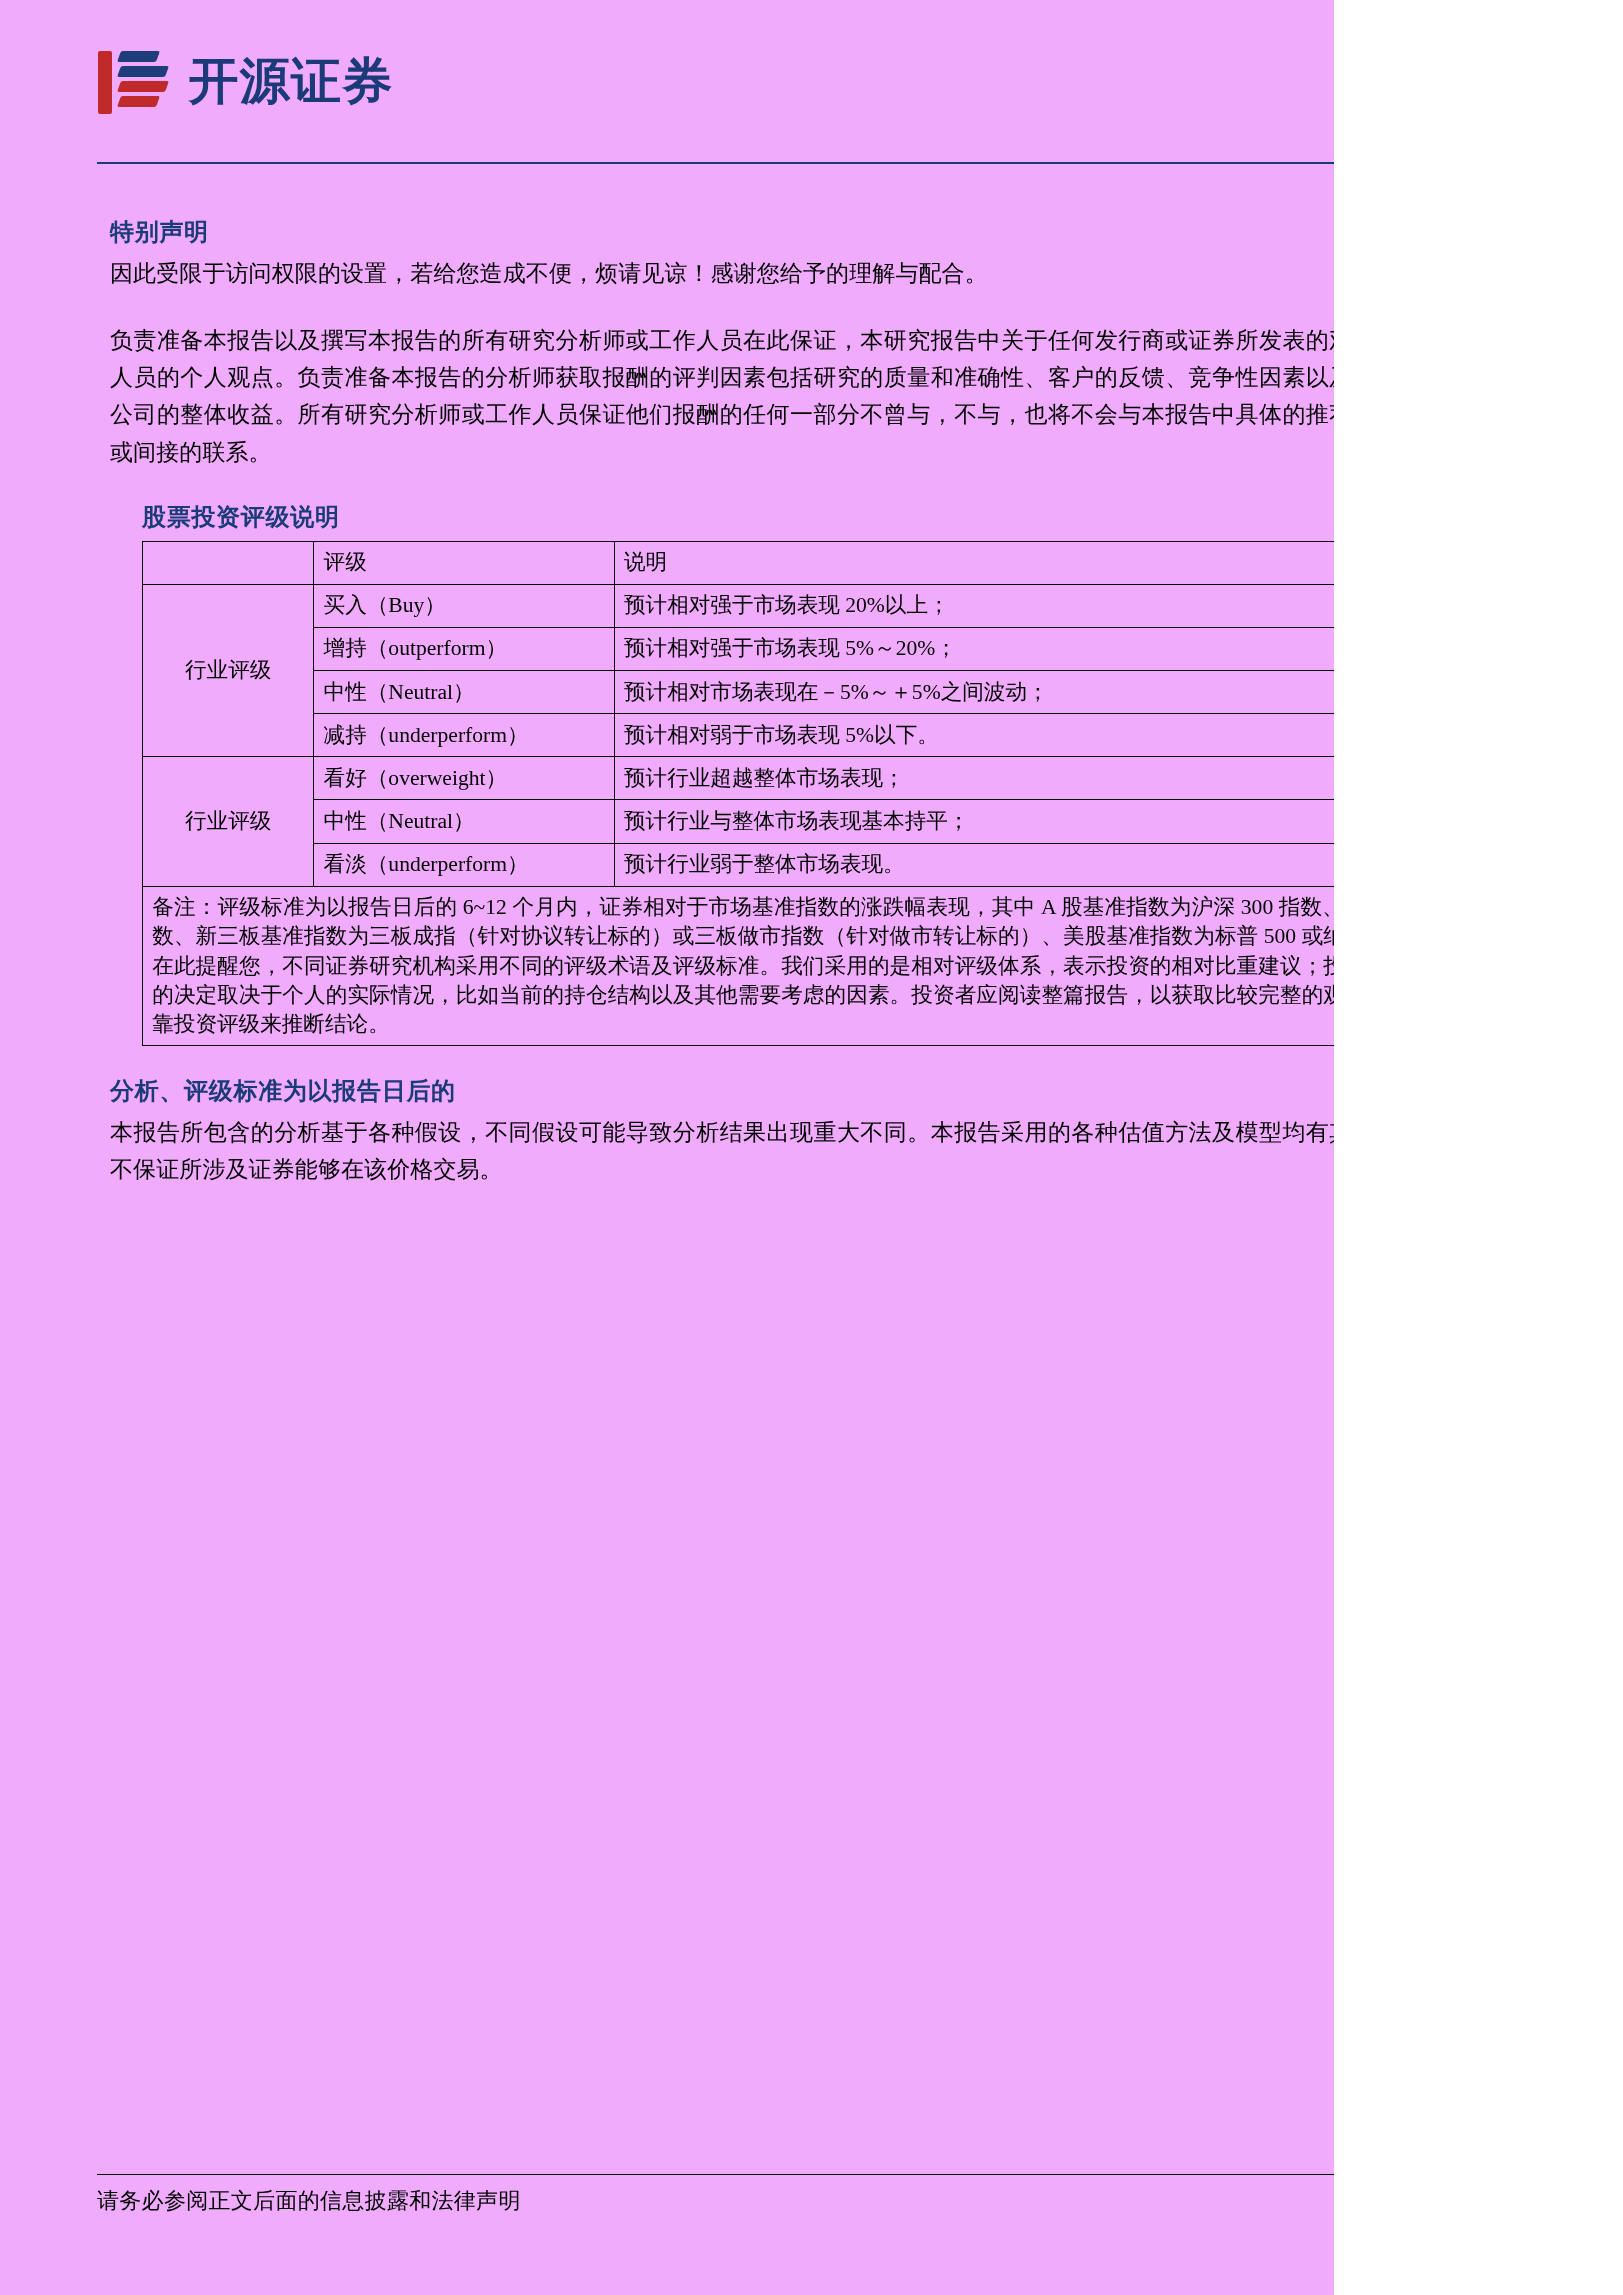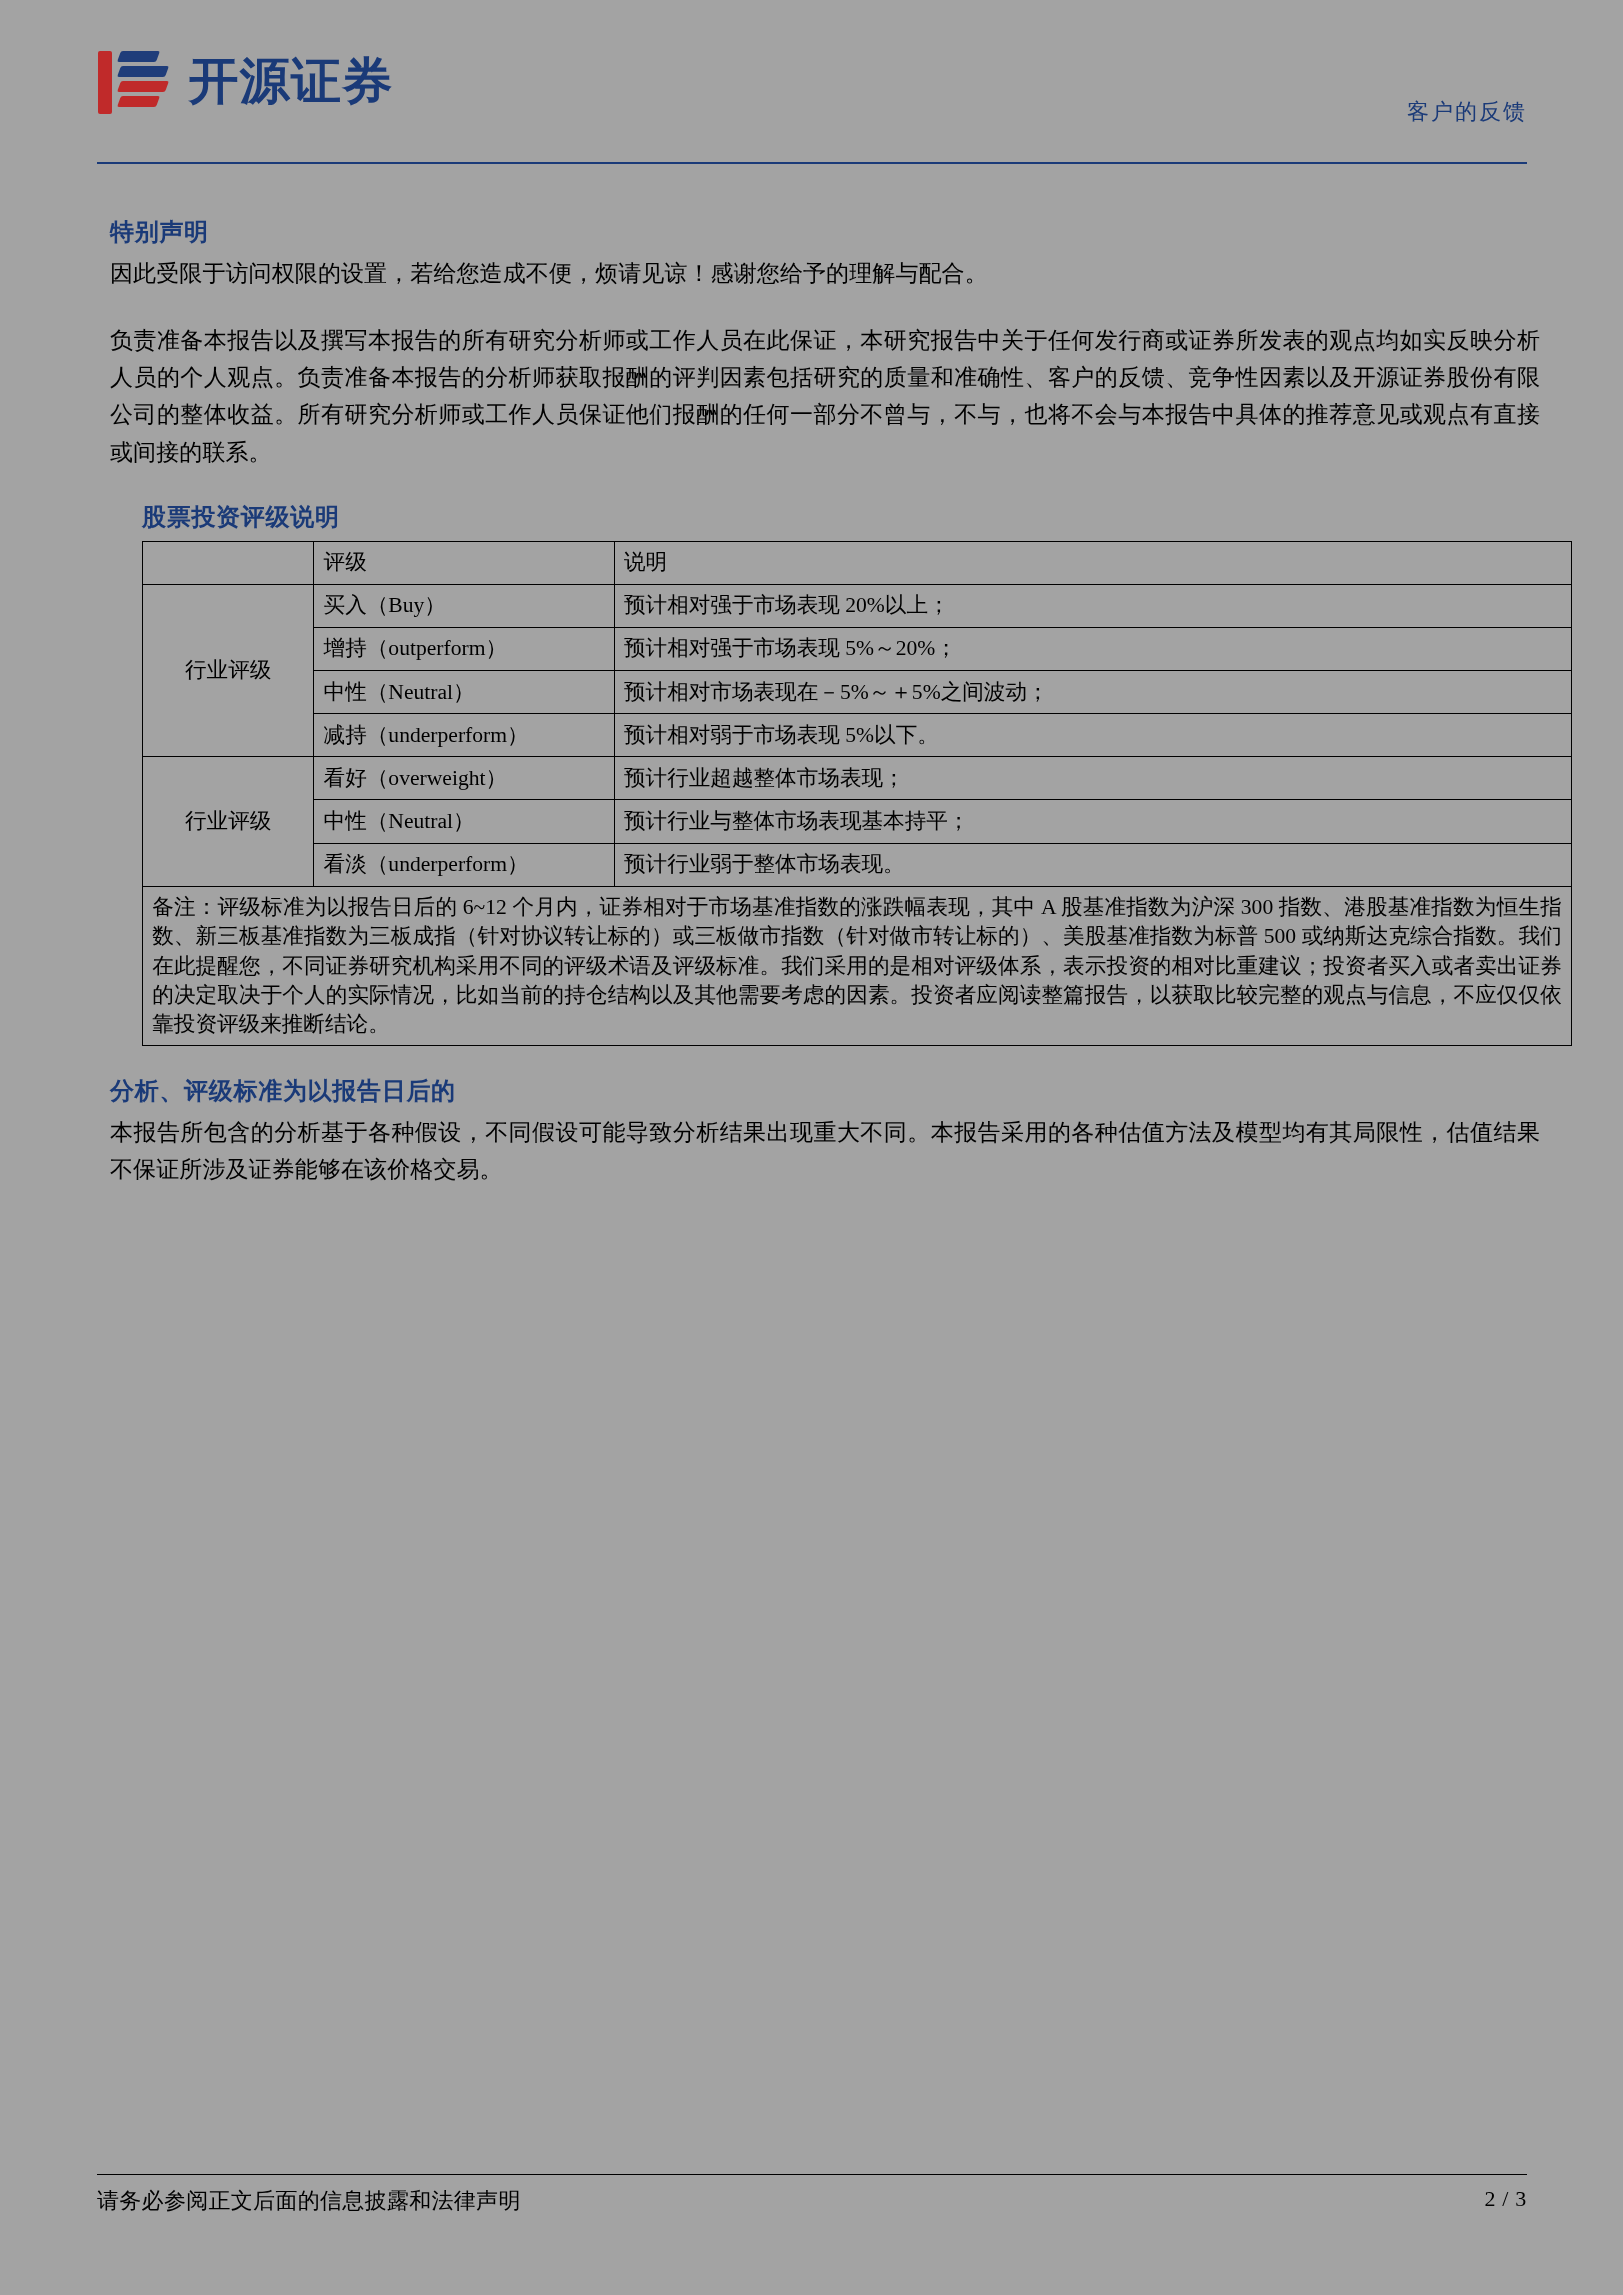--- a/index.html
+++ b/index.html
@@ -6,25 +6,25 @@
     margin: 0;
     padding: 0;
     background: #ffffff;
   }
   body {
     font-family: "Liberation Serif", "DejaVu Serif", serif;
     color: #000000;
   }
   .page {
     position: relative;
-    width: 1623px;
+    width: 1334px;
     height: 2295px;
     box-sizing: border-box;
     padding: 0;
-    background: #a3a3a3;
+    background: #f0abfc;
     overflow: hidden;
   }
 
   
   .header {
     position: absolute;
     left: 97px;
     top: 39px;
     width: 1430px;
     height: 128px;

